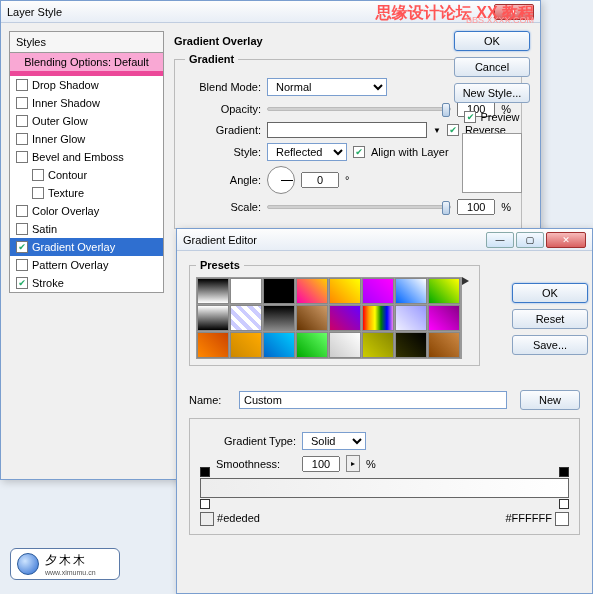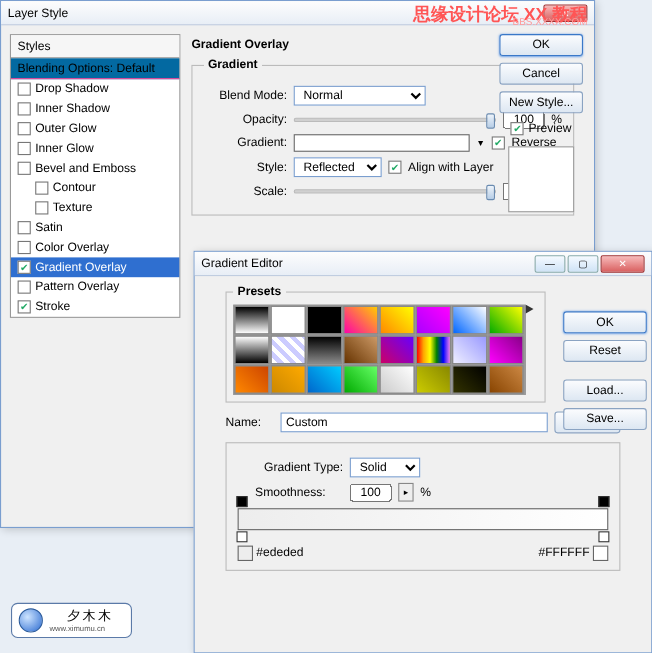--- a/index.html
+++ b/index.html
@@ -8,54 +8,54 @@
 .titlebar { height: 22px; background: linear-gradient(#fdfdfd,#e8eef6); border-bottom: 1px solid #c0cde0; display: flex; align-items: center; padding: 0 6px; font-size: 12px; color: #000; }
 .titlebar .ttl { flex: 1; }
 .winbtns { display:flex; gap:0; }
 .winbtn { width: 28px; height: 16px; border: 1px solid #8aa; background: linear-gradient(#f5faff,#cfe3f6); border-radius: 2px; margin-left: 2px; display:flex; align-items:center; justify-content:center; font-size:9px; }
 .winbtn.close { background: linear-gradient(#f7baba,#d96060); border-color:#a03030; color:#fff; width:40px; }
 .ls-window { left: 0; top: 0; width: 541px; height: 480px; }
 .ls-body { display: flex; padding: 8px; gap: 0; }
 .styles-panel { width: 155px; border: 1px solid #999; background: #fff; }
 .styles-hdr { padding: 4px 6px; border-bottom: 1px solid #999; background:#f6f6f6; }
 .style-row { padding: 3px 6px; display:flex; align-items:center; gap:4px; cursor:default; }
-.style-row.blend { border-bottom:1px solid #ec4899; background:#0369a1; }
+.style-row.blend { border-bottom:5px solid #ec4899; background:#f9a8d4;justify-content:center; }
 .style-row.selected { background:#2f6fd0; color:#fff; }
 .style-row.indent { padding-left: 22px; }
 .chk { width:12px; height:12px; border:1px solid #777; background:#fff; display:inline-flex; align-items:center; justify-content:center; font-size:9px; color:#2a6; }
 .main-col { flex:1; padding: 2px 10px; }
 .sect-title { font-weight:bold; margin: 2px 0 6px; }
-fieldset { border:1px solid #bbb; padding: 8px 10px; margin-bottom:8px; }
+fieldset { border:1px solid #bbb; padding: 8px 10px; margin-bottom:24px; }
 legend { padding: 0 4px; font-weight:bold; }
 .form-row { display:flex; align-items:center; gap:6px; margin:5px 0; }
 .form-row .lbl { width:76px; text-align:right; }
 select, input[type=text] { border:1px solid #7a9ecf; background:#fff; height:18px; padding:0 4px; }
 .slider { flex:1; height:4px; background:#d0d0d0; border:1px solid #bbb; position:relative; border-radius:2px; }
 .slider .thumb { position:absolute; top:-5px; width:8px; height:14px; background:linear-gradient(#eef4fb,#b6cde6); border:1px solid #6a8bb0; border-radius:2px; }
 .numbox { width:38px; text-align:center; }
 .grad-preview { width:160px; height:16px; border:1px solid #666; background:#fff; }
 .angle-dial { width:28px; height:28px; border:1px solid #888; border-radius:50%; background:#fff; position:relative; }
 .angle-dial::after { content:''; position:absolute; left:50%; top:50%; width:12px; height:1px; background:#000; transform-origin:left center; }
 .right-col { position:absolute; right:8px; top:30px; width:80px; display:flex; flex-direction:column; gap:6px; align-items:center;}
 .btn { width:76px; height:20px; border:1px solid #8aa3c2; background:linear-gradient(#fbfcfe,#dde7f2); border-radius:3px; cursor:default; }
 .btn.focus { border:1px solid #3a78c8; box-shadow:0 0 2px #6aa0e8; }
 .preview-sw { width:60px; height:60px; border:1px solid #999; background:#fff; margin-top:4px;}
 .ge-window { left:176px; top:228px; width:417px; height:366px; }
-.ge-body { padding:8px 28px; }
+.ge-body { padding:8px 12px; }
 .presets-fs { border:1px solid #bbb; padding:6px; }
 .presets-grid { display:grid; grid-template-columns: repeat(8, 32px); grid-auto-rows:26px; gap:1px; background:#999; border:1px solid #999; width:266px; }
 .sw { border:1px solid #888; }
 .ge-right { position:absolute; right:10px; top:54px; width:70px; display:flex; flex-direction:column; gap:6px; }
 .grad-bar { height:20px; border:1px solid #666; background:linear-gradient(to right,#ededed,#ffffff); position:relative; margin:6px 0 10px; }
 .stop { position:absolute; width:10px; height:10px; border:1px solid #333; background:#fff; bottom:-12px; transform:translateX(-50%); }
 .stop.top { top:-12px; bottom:auto; background:#000; }
 .color-chip { width:14px; height:14px; border:1px solid #666; display:inline-block; vertical-align:middle; }
 .watermark { position:absolute; left:10px; bottom:14px; border:1px solid #5b7aa8; border-radius:6px; background:#fff; height:32px; width:110px; display:flex; align-items:center; gap:6px; padding:0 6px;}
 .wm-disc { width:22px; height:22px; border-radius:50%; background:radial-gradient(circle at 35% 35%, #cde4ff, #2a6ad0); border:1px solid #2a5a9a;}
-.wm-txt { font-size:12px; letter-spacing:2px;margin-left:16px; }
+.wm-txt { font-size:12px; letter-spacing:2px; }
 .wm-url { font-size:7px; letter-spacing:0; color:#555;}
 .topstamp { position:absolute; right:6px; top:2px; color:#f55; font-weight:bold; font-size:16px; pointer-events:none;}
 .topstamp2 { position:absolute; right:6px; top:14px; color:#f99; font-size:9px; pointer-events:none;}
 .play-ico { width:0;height:0;border-left:7px solid #333;border-top:4px solid transparent;border-bottom:4px solid transparent; margin-left:auto; margin-right:4px;}
 .smooth-step { width:14px;height:17px;border:1px solid #888;background:#eee;display:inline-flex;align-items:center;justify-content:center;font-size:8px;}
 </style>
 </head>
 <body>
 
 <div class="window ls-window">
@@ -98,25 +98,25 @@
           <div class="style-row indent">
             <span class="chk"></span>
             <span>Contour</span>
           </div>
           <div class="style-row indent">
             <span class="chk"></span>
             <span>Texture</span>
           </div>
           <div class="style-row">
             <span class="chk"></span>
+            <span>Color Overlay</span>
+          </div>
+          <div class="style-row">
+            <span class="chk"></span>
             <span>Satin</span>
-          </div>
-          <div class="style-row">
-            <span class="chk"></span>
-            <span>Color Overlay</span>
           </div>
           <div class="style-row selected">
             <span class="chk">✔</span>
             <span>Gradient Overlay</span>
           </div>
           <div class="style-row">
             <span class="chk"></span>
             <span>Pattern Overlay</span>
           </div>
           <div class="style-row">
@@ -147,20 +147,26 @@
           <div class="grad-preview"></div>
           <span style="font-size:8px">▼</span>
           <span class="chk">✔</span>
           <span>Reverse</span>
         </div>
         <div class="form-row">
           <span class="lbl">Style:</span>
           <select style="width:80px"><option>Reflected</option></select>
           <span class="chk">✔</span>
           <span>Align with Layer</span>
+        </div>
+        <div class="form-row">
+          <span class="lbl">Angle:</span>
+          <div class="angle-dial"></div>
+          <input class="numbox" value="0" style="">
+          <span>°</span>
         </div>
         <div class="form-row">
           <span class="lbl">Scale:</span>
           <div class="slider">
               <div class="thumb" style="left:calc(100% - 8px)"></div>
             </div>
           <input class="numbox" value="100" style="">
           <span>%</span>
         </div>
       </fieldset>
@@ -218,21 +224,20 @@
             <div class="sw" style="background: linear-gradient(45deg, rgb(51, 51, 0), rgb(0, 0, 0));"></div>
             <div class="sw" style="background: linear-gradient(45deg, rgb(136, 68, 0), rgb(204, 136, 68));"></div>
           </div>
         <div class="play-ico"></div>
       </div>
     </fieldset>
 
     <div class="ge-right">
       <button class="btn focus">OK</button>
       <button class="btn">Reset</button>
-      <button class="btn" style="margin-top:10px">Load...</button>
       <button class="btn">Save...</button>
     </div>
 
     <div class="form-row" style="">
       <span style="width:44px">Name:</span>
       <input type="text" style="flex: 1 1 0%; max-width: 268px;" value="Custom">
       <button class="btn" style="width:60px;margin-left:auto">New</button>
     </div>
 
     <fieldset style="margin-top:8px">

